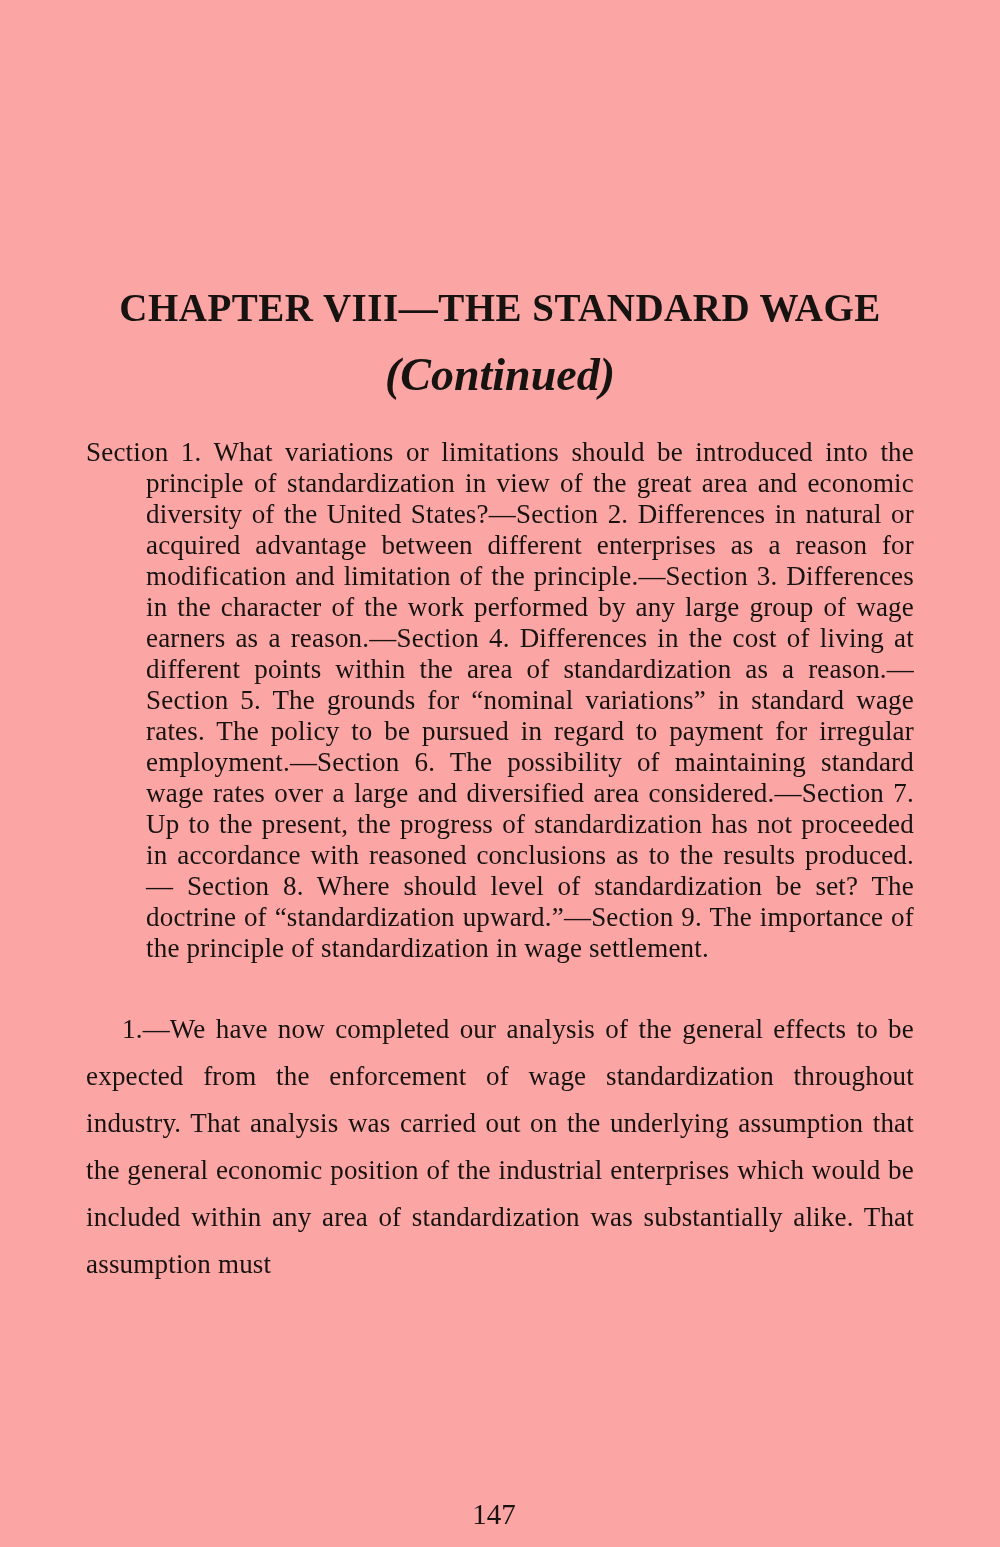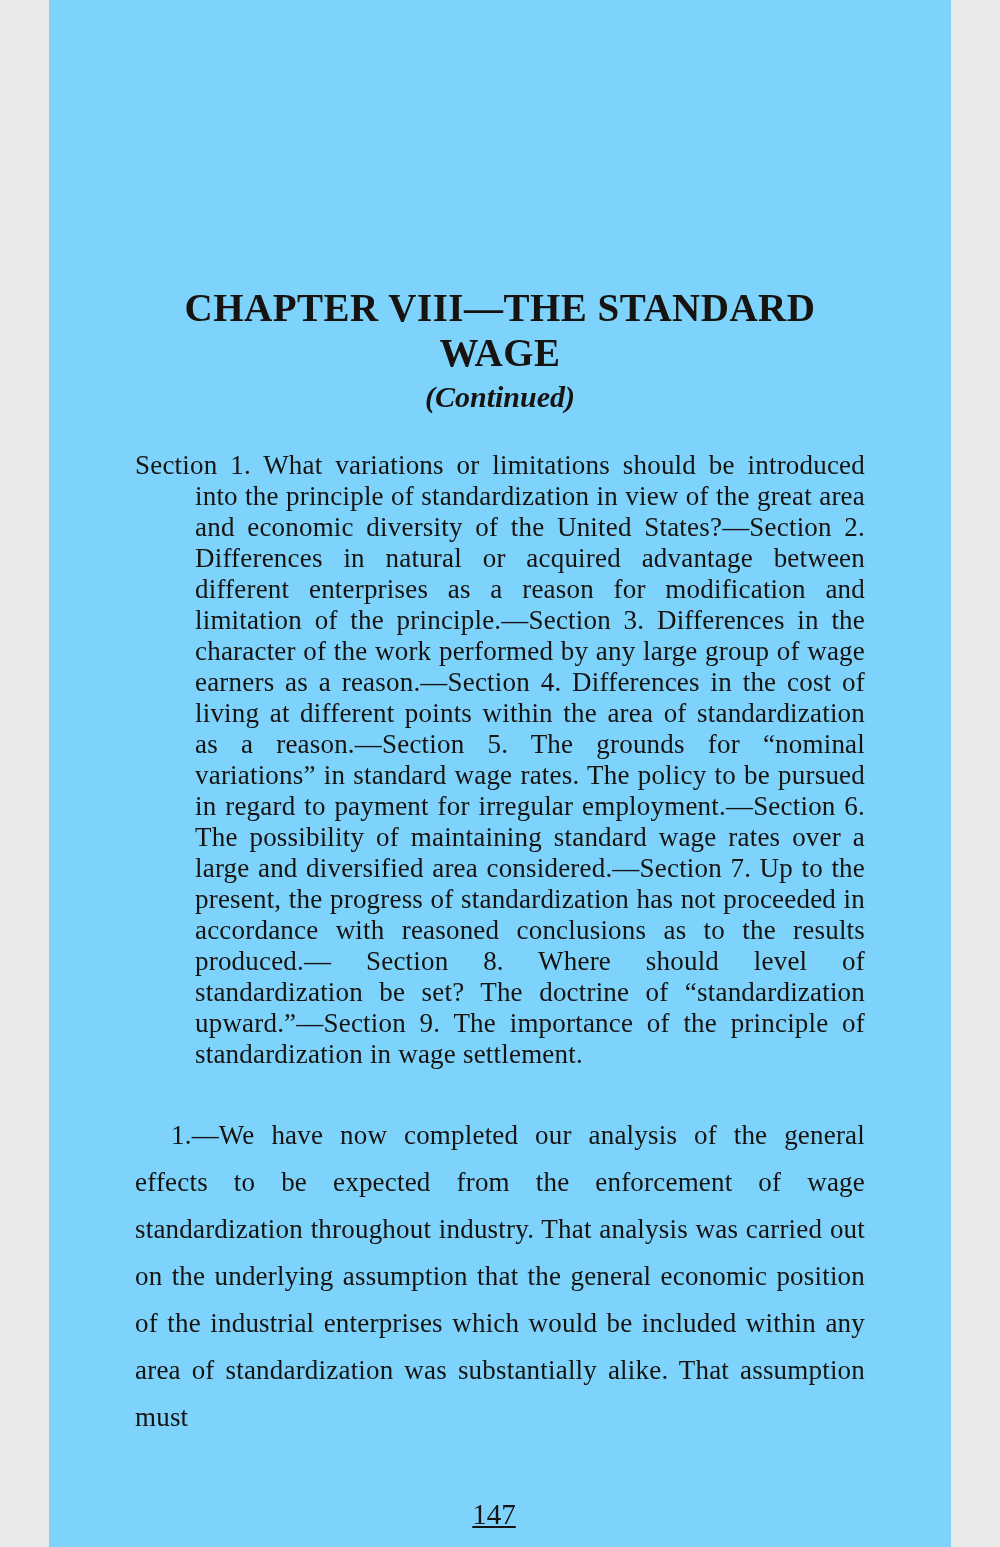--- a/index.html
+++ b/index.html
@@ -2,41 +2,41 @@
 <html><head>
 <meta charset="utf-8">
 <style>
   html, body {
     margin: 0;
     padding: 0;
     background: #e9e9e9;
   }
   .page {
     position: relative;
-    width: 902px;
+    width: 1000px;
     height: 1547px;
     margin: 0 auto;
-    background: #7dd3fc;
+    background: #fca5a5;
     box-sizing: border-box;
     padding: 286px 86px 0 86px;
     color: #161310;
     font-family: "Liberation Serif", "DejaVu Serif", serif;
     overflow: hidden;
   }
   .chapter-title {
     margin: 0;
     font-size: 39px;
     font-weight: 700;
     text-align: center;
     letter-spacing: 0.5px;
     line-height: 1.15;
   }
   .chapter-subtitle {
-    margin-top: 4px;
-    font-size: 30px;
+    margin-top: 17px;
+    font-size: 46px;
     font-weight: 700;
     font-style: italic;
     text-align: center;
   }
   .summary {
     margin-top: 36px;
     font-size: 27px;
     line-height: 31px;
     text-align: justify;
     padding-left: 60px;
@@ -51,21 +51,20 @@
     text-indent: 36px;
     letter-spacing: 0.2px;
   }
   .page-number {
     position: absolute;
     left: 0;
     right: 12px;
     bottom: 16px;
     text-align: center;
     font-size: 29px;
-    text-decoration: underline;
   }
 </style>
 </head>
 <body>
 
 <div class="page">
   <h1 class="chapter-title">CHAPTER VIII—THE STANDARD WAGE</h1>
 
   <div class="chapter-subtitle">(Continued)</div>
 

